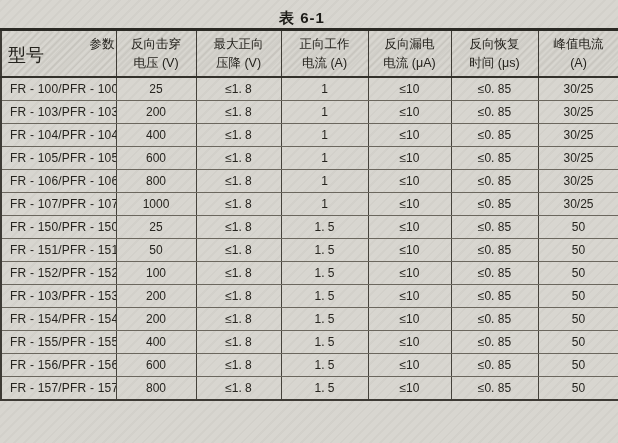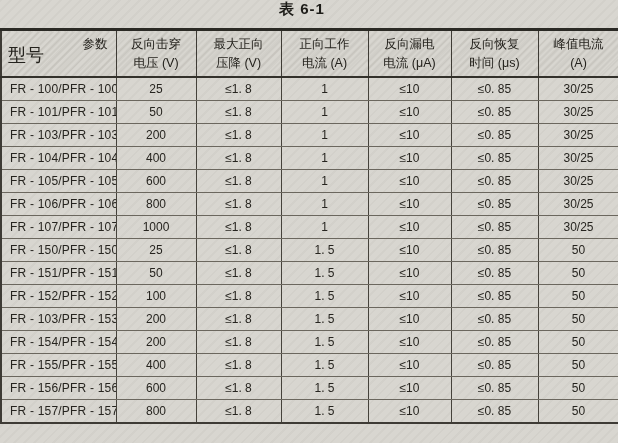--- a/index.html
+++ b/index.html
@@ -9,21 +9,21 @@
     font-family:"Liberation Sans","DejaVu Sans",sans-serif;
     color:#26241f;
   }
   .page{
     position:relative;width:618px;height:443px;overflow:hidden;
     background-color:#d8d6d0;
     background-image:repeating-linear-gradient(135deg, rgba(110,106,96,0.05) 0 2px, transparent 2px 7px);
   }
   .title-bar{
     height:28px;box-sizing:border-box;
-    display:flex;align-items:flex-start;justify-content:center;
+    display:flex;align-items:flex-end;justify-content:center;
     font-size:15px;font-weight:bold;letter-spacing:1px;
     color:#1d1c18;
   }
   .title-label{margin-right:14px;white-space:pre;}
   table.params{
     width:618px;border-collapse:collapse;table-layout:fixed;
     border-top:3px solid #2b2a25;
     border-left:2px solid #3e3b35;
     border-right:1px solid #55524a;
     border-bottom:2px solid #3e3b35;
@@ -32,21 +32,21 @@
     height:41px;box-sizing:content-box;
     border:1px solid #3e3b35;
     border-bottom:2px solid #33312b;
     font-weight:normal;font-size:12.5px;line-height:1.45;
     padding:2px 0;
     background-image:repeating-linear-gradient(135deg, rgba(100,96,86,0.10) 0 2px, transparent 2px 5px);
     color:#24221d;
   }
   th.corner{position:relative;}
   .corner-top-right{
-    position:absolute;top:4px;right:8px;font-size:12.5px;
+    position:absolute;top:4px;right:1px;font-size:12.5px;
   }
   .corner-bottom-left{
     position:absolute;bottom:8px;left:6px;font-size:18px;
   }
   tbody td{
     height:22px;box-sizing:content-box;
     border-left:1px solid #45423b;border-right:1px solid #45423b;
     border-top:1px solid #6b675e;border-bottom:1px solid #6b675e;
     font-size:12px;text-align:center;vertical-align:middle;
     padding:0;white-space:nowrap;overflow:hidden;
@@ -111,29 +111,20 @@
         <tr>
           <td class="model">FR - 100/PFR - 100</td>
           <td>25</td>
           <td>≤1. 8</td>
           <td>1</td>
           <td>≤10</td>
           <td>≤0. 85</td>
           <td>30/25</td>
         </tr>
         <tr>
-          <td class="model">FR - 101/PFR - 101</td>
-          <td>50</td>
-          <td>≤1. 8</td>
-          <td>1</td>
-          <td>≤10</td>
-          <td>≤0. 85</td>
-          <td>30/25</td>
-        </tr>
-        <tr>
           <td class="model">FR - 103/PFR - 103</td>
           <td>200</td>
           <td>≤1. 8</td>
           <td>1</td>
           <td>≤10</td>
           <td>≤0. 85</td>
           <td>30/25</td>
         </tr>
         <tr>
           <td class="model">FR - 104/PFR - 104</td>

